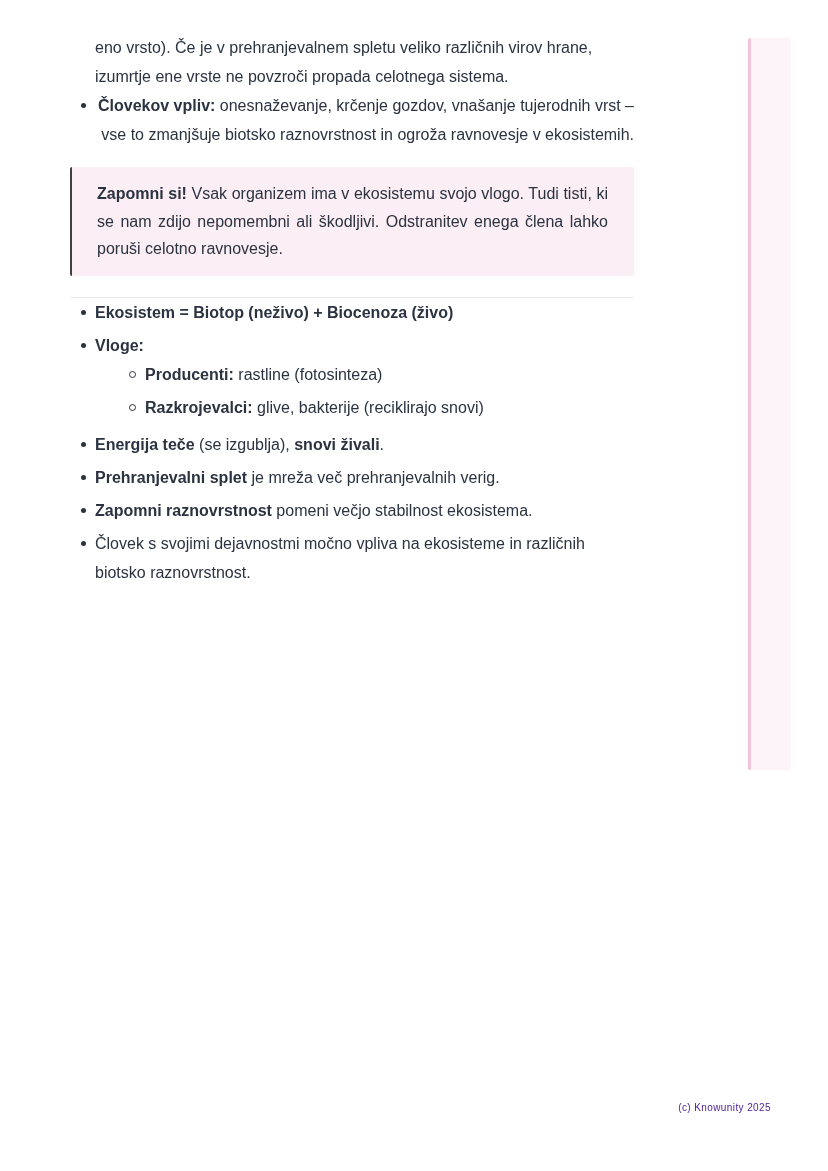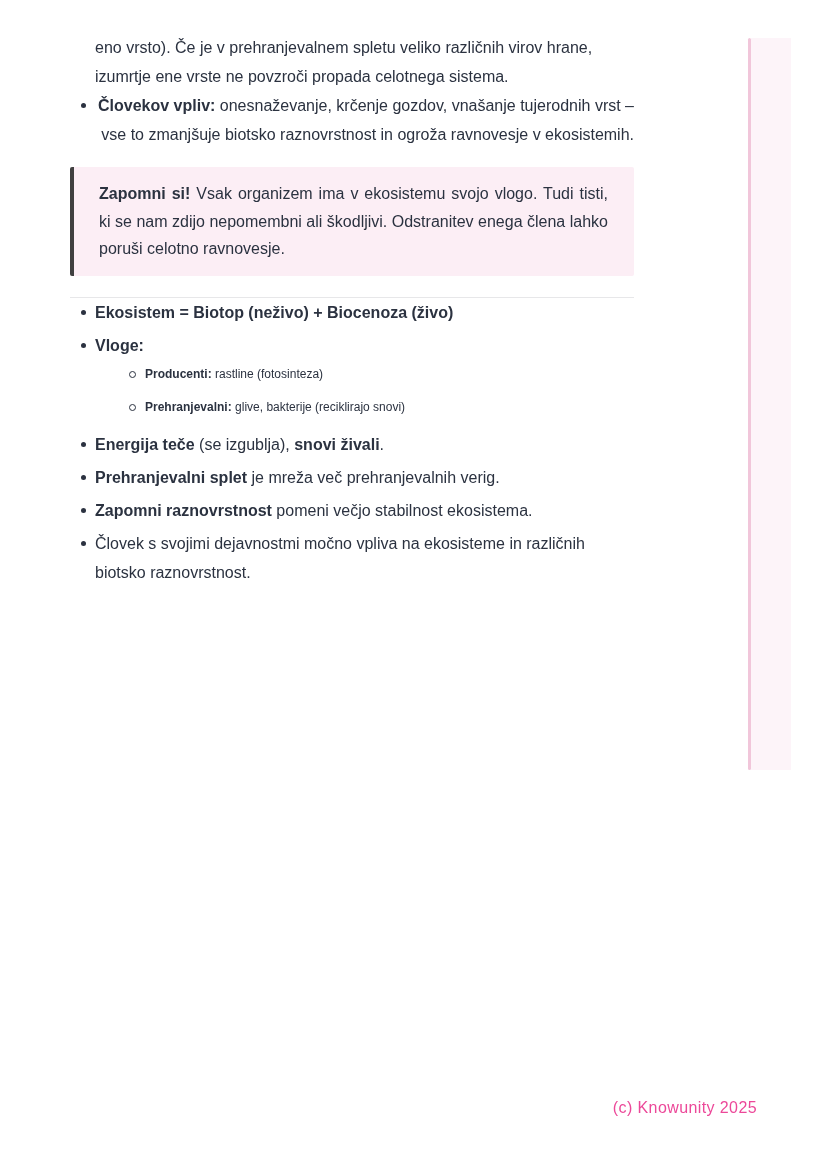--- a/index.html
+++ b/index.html
@@ -30,37 +30,37 @@
   }
   .dot{
     position:absolute;left:11px;top:12px;
     width:5px;height:5px;border-radius:50%;
     background:#2b3240;
   }
   ul.sublist{list-style:none;margin:0 0 8px 0;padding:0 0 0 25px;}
   ul.sublist>li{
     position:relative;
     padding-left:25px;
-    font-size:12px;line-height:29px;
+    font-size:16px;line-height:29px;
     margin:0 0 4px 0;
   }
   .ring{
     position:absolute;left:9px;top:11px;
     width:5px;height:5px;border-radius:50%;
     background:transparent;
     border:1.5px solid #2b3240;
   }
   .b{font-weight:700;}
 
   .intro-list{margin-top:5px;text-align:right;}
 
   .callout{
     margin-top:18px;
     background:#fceef5;
-    border-left:4px solid #404040;
+    border-left:2px solid #404040;
     border-radius:2px;
     padding:13px 26px 13px 25px;
     box-sizing:border-box;
   }
   .callout p{
     margin:0;
     font-size:16px;line-height:27.5px;
     text-align:justify;
   }
 
@@ -85,23 +85,23 @@
     width:40px;height:732px;
     background:#fdf4f9;
   }
   .edge-line{
     position:absolute;left:748px;top:38px;
     width:3px;height:732px;
     background:#f1c6da;border-radius:2px;
   }
 
   .footer{
-    position:absolute;top:1101px;right:71px;
-    font-size:16px;line-height:14px;
-    color:#ec4899;letter-spacing:0.4px;
+    position:absolute;top:1101px;right:57px;
+    font-size:10px;line-height:14px;
+    color:#4c1d95;letter-spacing:0.4px;
   }
 </style>
 </head>
 <body>
 
 <div class="page">
 
   <div class="content">
 
     <p class="para">eno vrsto). Če je v prehranjevalnem spletu veliko različnih virov hrane, izumrtje ene vrste ne povzroči propada celotnega sistema.</p>
@@ -128,21 +128,21 @@
       <li>
         <span class="dot"></span>
         <span class="txt"><span class="b">Vloge:</span></span>
         <ul class="sublist">
           <li>
             <span class="ring"></span>
             <span class="txt"><span class="b">Producenti:</span><span> rastline (fotosinteza)</span></span>
           </li>
           <li>
             <span class="ring"></span>
-            <span class="txt"><span class="b">Prehranjevalni:</span><span> glive, bakterije (reciklirajo snovi)</span></span>
+            <span class="txt"><span class="b">Razkrojevalci:</span><span> glive, bakterije (reciklirajo snovi)</span></span>
           </li>
         </ul>
       </li>
       <li>
         <span class="dot"></span>
         <span class="txt"><span class="b">Energija teče</span><span> (se izgublja), </span><span class="b">snovi živali</span><span>.</span></span>
       </li>
       <li>
         <span class="dot"></span>
         <span class="txt"><span class="b">Prehranjevalni splet</span><span> je mreža več prehranjevalnih verig.</span></span>

